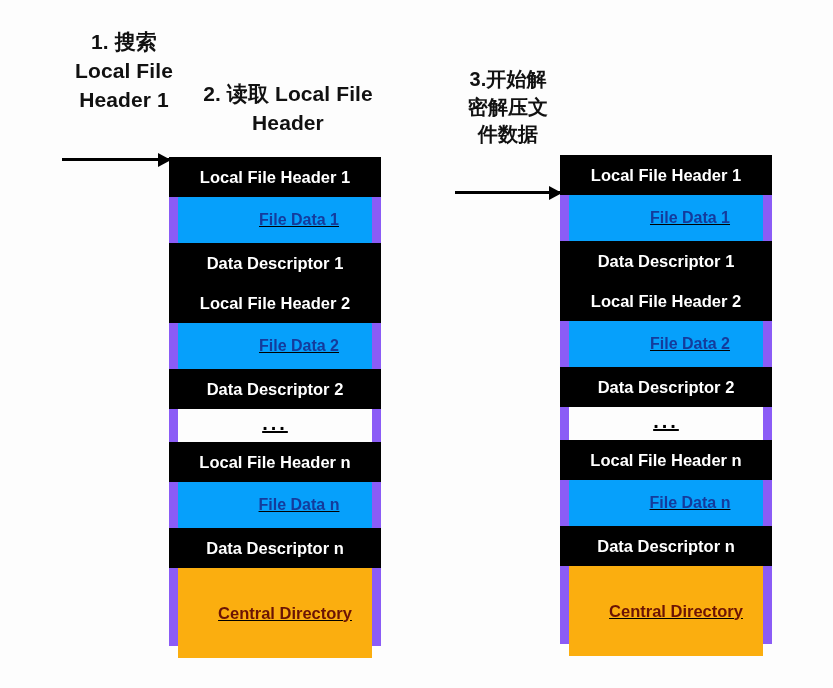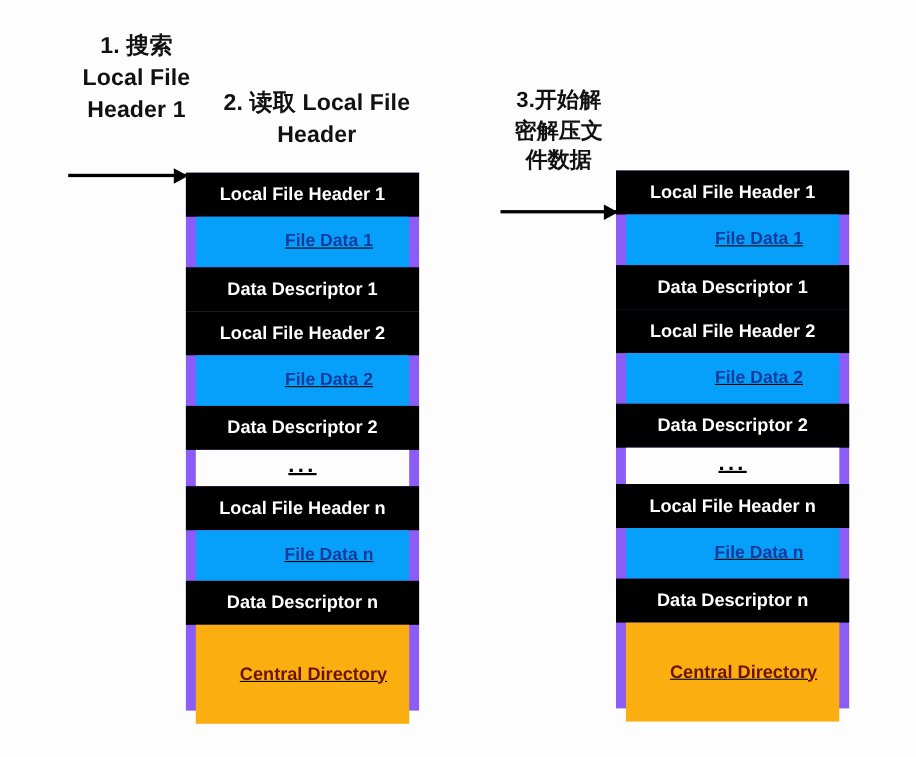--- a/index.html
+++ b/index.html
@@ -38,21 +38,21 @@
     font-size: 21px;
   }
   .label-step2 {
     left: 188px;
     top: 80px;
     width: 200px;
     font-size: 21px;
   }
   .label-step3 {
     left: 443px;
-    top: 78px;
+    top: 66px;
     width: 130px;
     font-size: 20px;
   }
 
   
   .arrow {
     position: absolute;
     height: 3px;
     background: #000000;
   }

